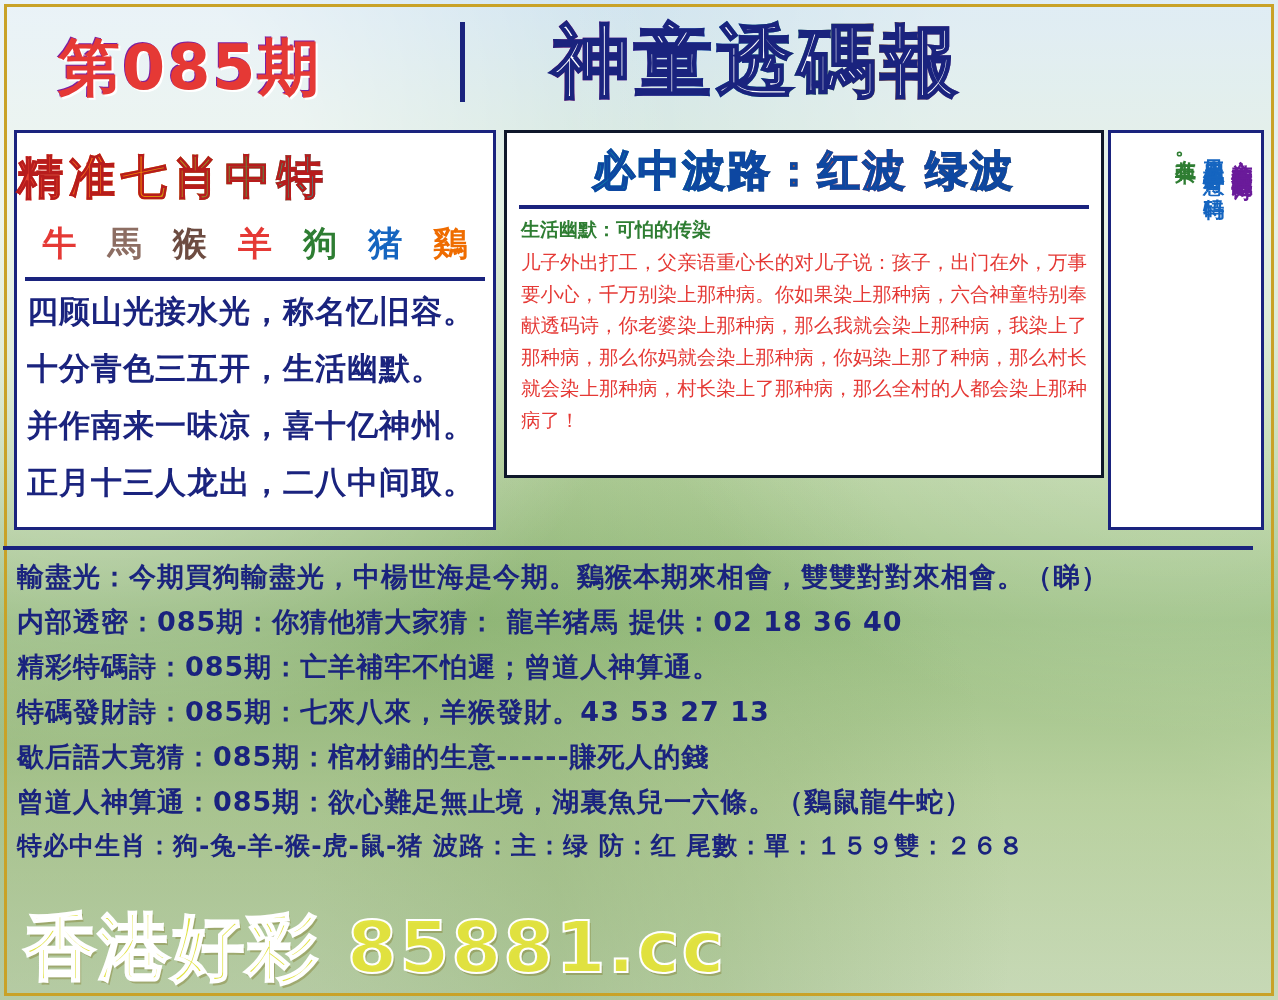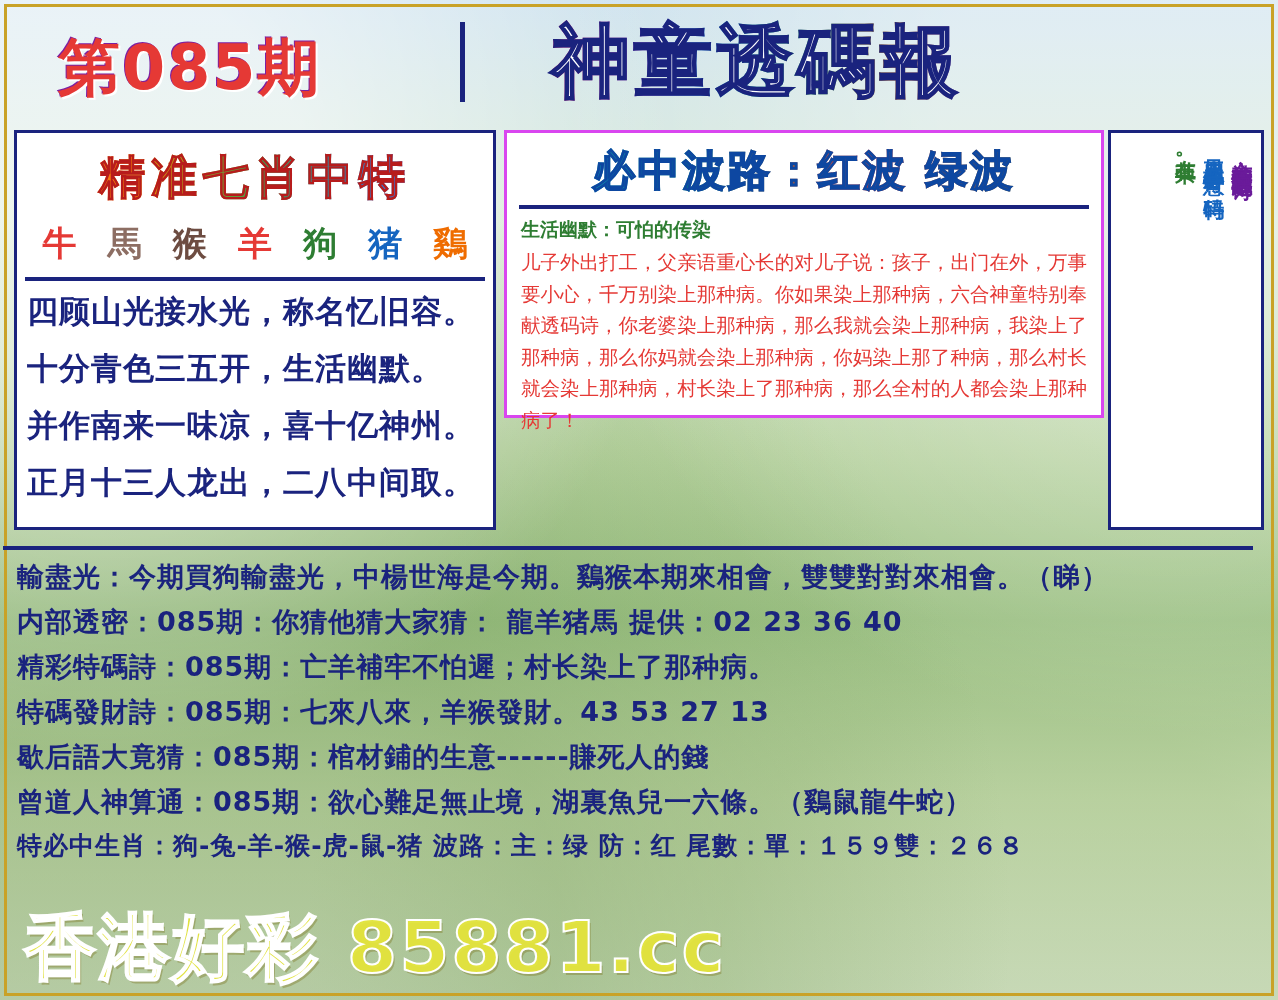--- a/index.html
+++ b/index.html
@@ -54,30 +54,30 @@
     text-shadow:0 0 1px #fff;
   }
 
   
   .panels{position:absolute;left:14px;top:130px;width:1250px;height:410px;}
   .panelA{
     position:absolute;left:0;top:0;width:482px;height:400px;
     background:#ffffff;border:3px solid #1a237e;box-sizing:border-box;
   }
   .panelB{
-    position:absolute;left:490px;top:0;width:600px;height:288px;
-    background:#ffffff;border:3px solid #d946ef;box-sizing:border-box;
+    position:absolute;left:490px;top:0;width:600px;height:348px;
+    background:#ffffff;border:3px solid #0f172a;box-sizing:border-box;
   }
   .panelC{
     position:absolute;left:1094px;top:0;width:156px;height:400px;
     background:#ffffff;border:3px solid #1a237e;box-sizing:border-box;
   }
 
   .panelA-title{
-    text-align:center;margin-top:14px;
+    margin-top:14px;
     font-size:46px;font-weight:bold;letter-spacing:6px;
     background:linear-gradient(90deg,#e53935 0%,#fb8c00 25%,#43a047 50%,#1e88e5 75%,#8e24aa 100%);
     -webkit-background-clip:text;background-clip:text;color:transparent;
     -webkit-text-stroke:1px #b71c1c;
   }
   .zodiac-row{
     display:flex;justify-content:space-around;align-items:center;
     margin:12px 10px 10px 10px;
     font-size:34px;font-weight:bold;
   }
@@ -189,21 +189,21 @@
     <div class="panelC-inner">
       <div class="vcol c3">六合神童特别奉献透码诗</div>
       <div class="vcol c2">只要用心解开诗意，特码</div>
       <div class="vcol c1">在其中。</div>
     </div>
   </div>
 </div>
 
 <div class="mainbox">
   <div class="line">輸盡光：今期買狗輸盡光，中楊世海是今期。鷄猴本期來相會，雙雙對對來相會。（睇）</div>
-  <div class="line">内部透密：085期：你猜他猜大家猜： 龍羊猪馬 提供：02 23 36 40</div>
-  <div class="line">精彩特碼詩：085期：亡羊補牢不怕遲；村长染上了那种病。</div>
+  <div class="line">内部透密：085期：你猜他猜大家猜： 龍羊猪馬 提供：02 18 36 40</div>
+  <div class="line">精彩特碼詩：085期：亡羊補牢不怕遲；曾道人神算通。</div>
   <div class="line">特碼發財詩：085期：七來八來，羊猴發財。43 53 27 13</div>
   <div class="line">歇后語大竟猜：085期：棺材鋪的生意------賺死人的錢</div>
   <div class="line">曾道人神算通：085期：欲心難足無止境，湖裏魚兒一六條。（鷄鼠龍牛蛇）</div>
   <div class="line last">特必中生肖：狗-兔-羊-猴-虎-鼠-猪  波路：主：绿 防：红  尾數：單：１５９雙：２６８</div>
 </div>
 
 <div class="watermark">香港好彩 85881.cc</div>
 
 </body></html>

